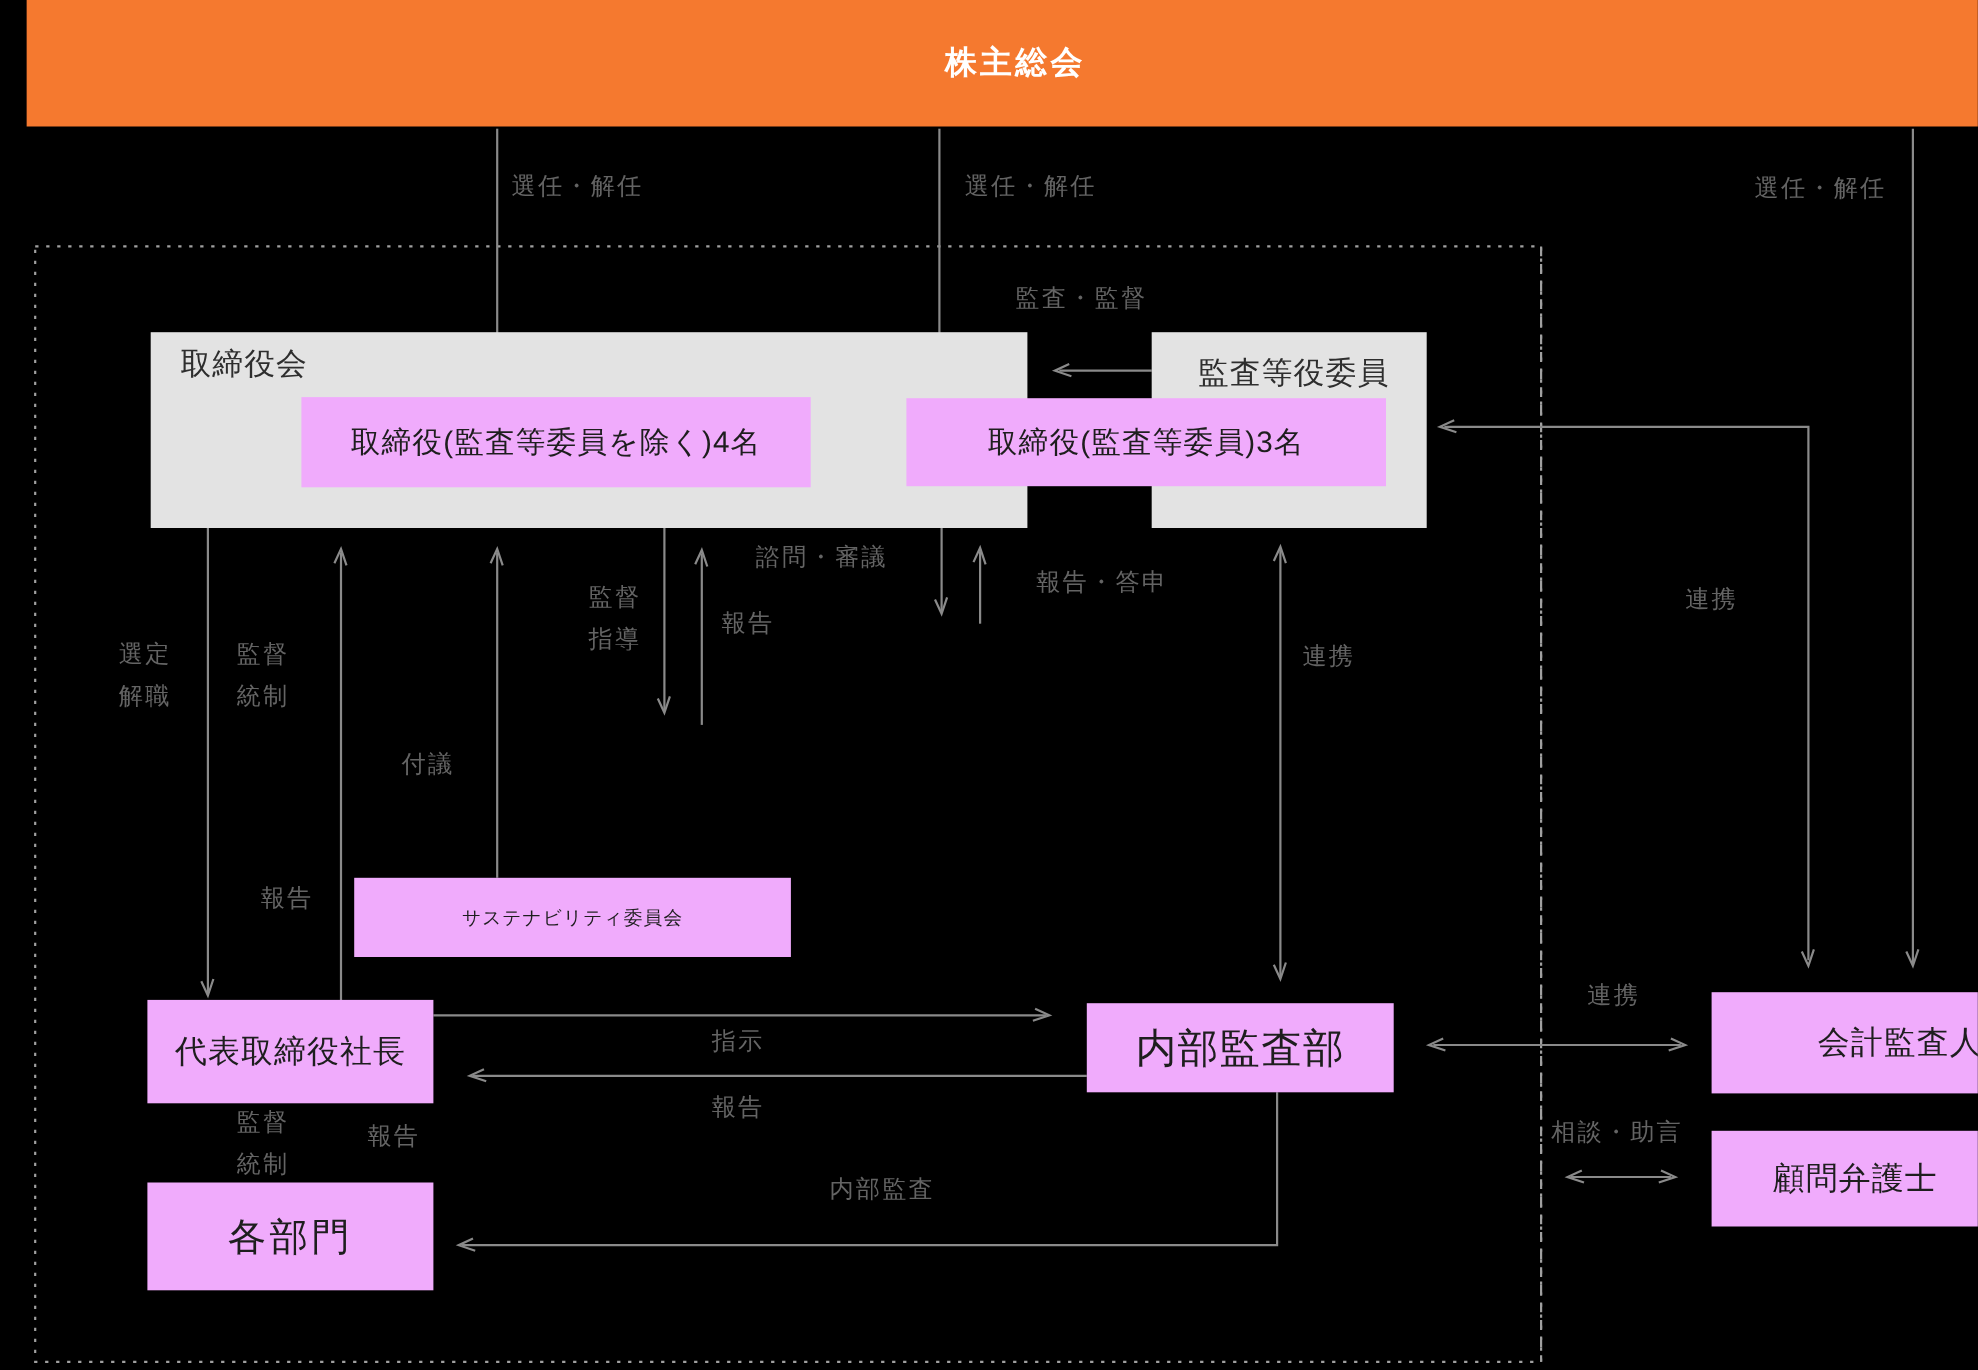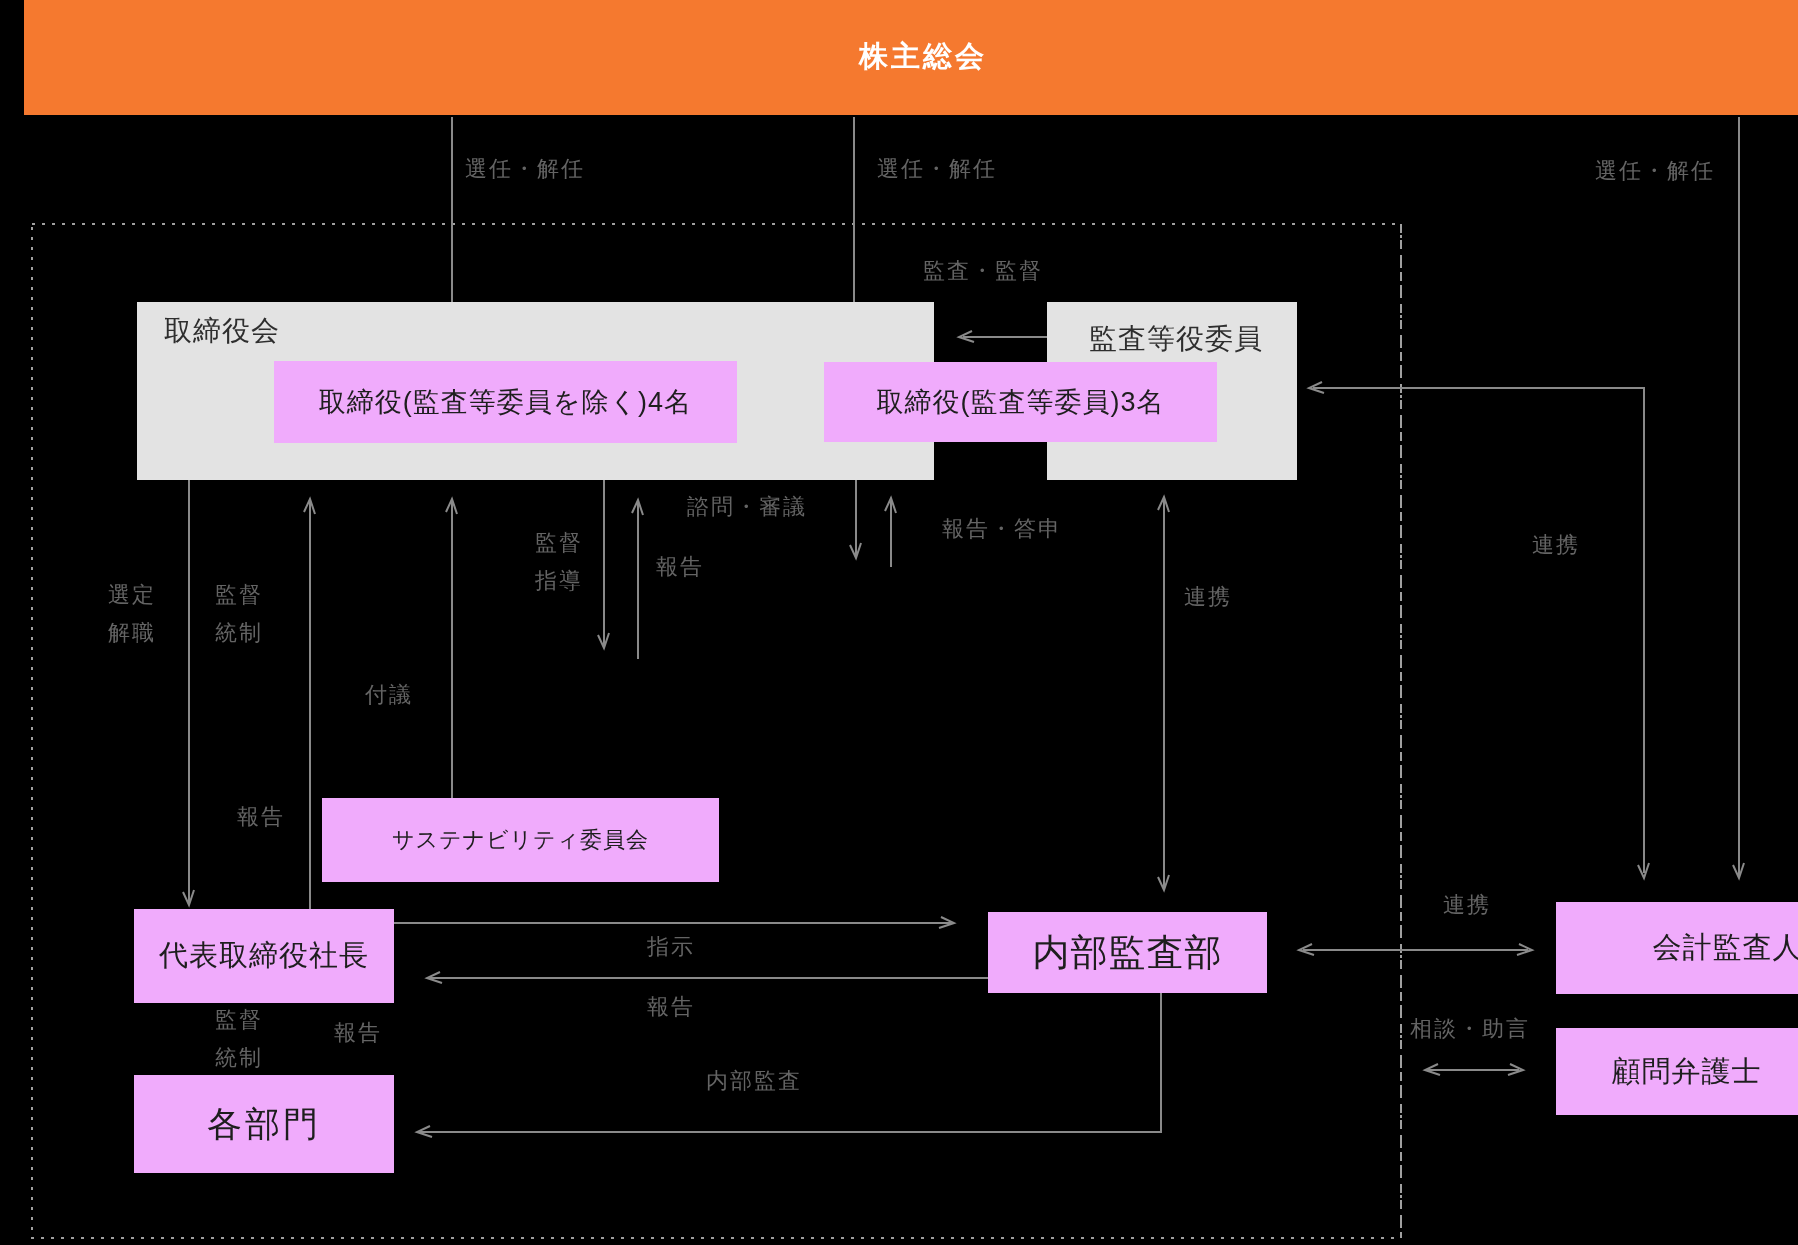--- a/index.html
+++ b/index.html
@@ -114,23 +114,23 @@
   <div class="header">
     <span class="title">株主総会</span>
   </div>
 
   <div class="gbox" style="left:113px;top:302px;width:797px;height:178px;"></div>
   <div class="glabel" style="left:140px;top:312px;">取締役会</div>
   <div class="wbox" style="left:250px;top:361px;width:463px;height:82px;">取締役(監査等委員を除く)4名</div>
 
   <div class="gbox" style="left:1023px;top:302px;width:250px;height:178px;"></div>
   <div class="glabel" style="left:1065px;top:320px;">監査等役委員</div>
-  <div class="wbox" style="left:800px;top:362px;width:393px;height:80px;text-align:right;">取締役(監査等委員)3名</div>
+  <div class="wbox" style="left:800px;top:362px;width:436px;height:80px;text-align:right;">取締役(監査等委員)3名</div>
 
-  <div class="wbox" style="left:298px;top:798px;width:397px;height:84px;font-size:22px;">サステナビリティ委員会</div>
+  <div class="wbox" style="left:298px;top:798px;width:397px;height:72px;font-size:17px;">サステナビリティ委員会</div>
 
   <div class="wbox" style="left:110px;top:909px;width:260px;height:94px;font-size:29px;">代表取締役社長</div>
   <div class="wbox" style="left:110px;top:1075px;width:260px;height:98px;font-size:35px;letter-spacing:3px;">各部門</div>
   <div class="wbox" style="left:964px;top:912px;width:279px;height:81px;font-size:37px;">内部監査部</div>
 
   <div class="wbox" style="left:1532px;top:902px;width:261px;height:92px;font-size:29px;padding-left:41px;">会計監査人</div>
   <div class="wbox" style="left:1532px;top:1028px;width:261px;height:87px;font-size:29px;">顧問弁護士</div>
 
   <div class="elabel" style="left:441px;top:150px;">選任・解任</div>
   <div class="elabel" style="left:853px;top:150px;">選任・解任</div>
@@ -144,20 +144,20 @@
   <div class="elabel" style="left:341px;top:676px;">付議</div>
   <div class="elabel" style="left:511px;top:524px;">監督
 指導</div>
   <div class="elabel" style="left:632px;top:548px;">報告</div>
   <div class="elabel" style="left:663px;top:488px;">諮問・審議</div>
   <div class="elabel" style="left:918px;top:510px;">報告・答申</div>
   <div class="elabel" style="left:1160px;top:578px;">連携</div>
   <div class="elabel" style="left:1508px;top:526px;">連携</div>
   <div class="elabel" style="left:623px;top:928px;">指示</div>
   <div class="elabel" style="left:623px;top:988px;">報告</div>
-  <div class="elabel" style="left:682px;top:1062px;text-align:right;">内部監査</div>
+  <div class="elabel" style="left:730px;top:1062px;text-align:right;">内部監査</div>
   <div class="elabel" style="left:1419px;top:886px;">連携</div>
   <div class="elabel" style="left:1386px;top:1010px;">相談・助言</div>
   <div class="elabel" style="left:191px;top:1001px;">監督
 統制</div>
   <div class="elabel" style="left:310px;top:1014px;">報告</div>
 
 </div>
 
 </body></html>

